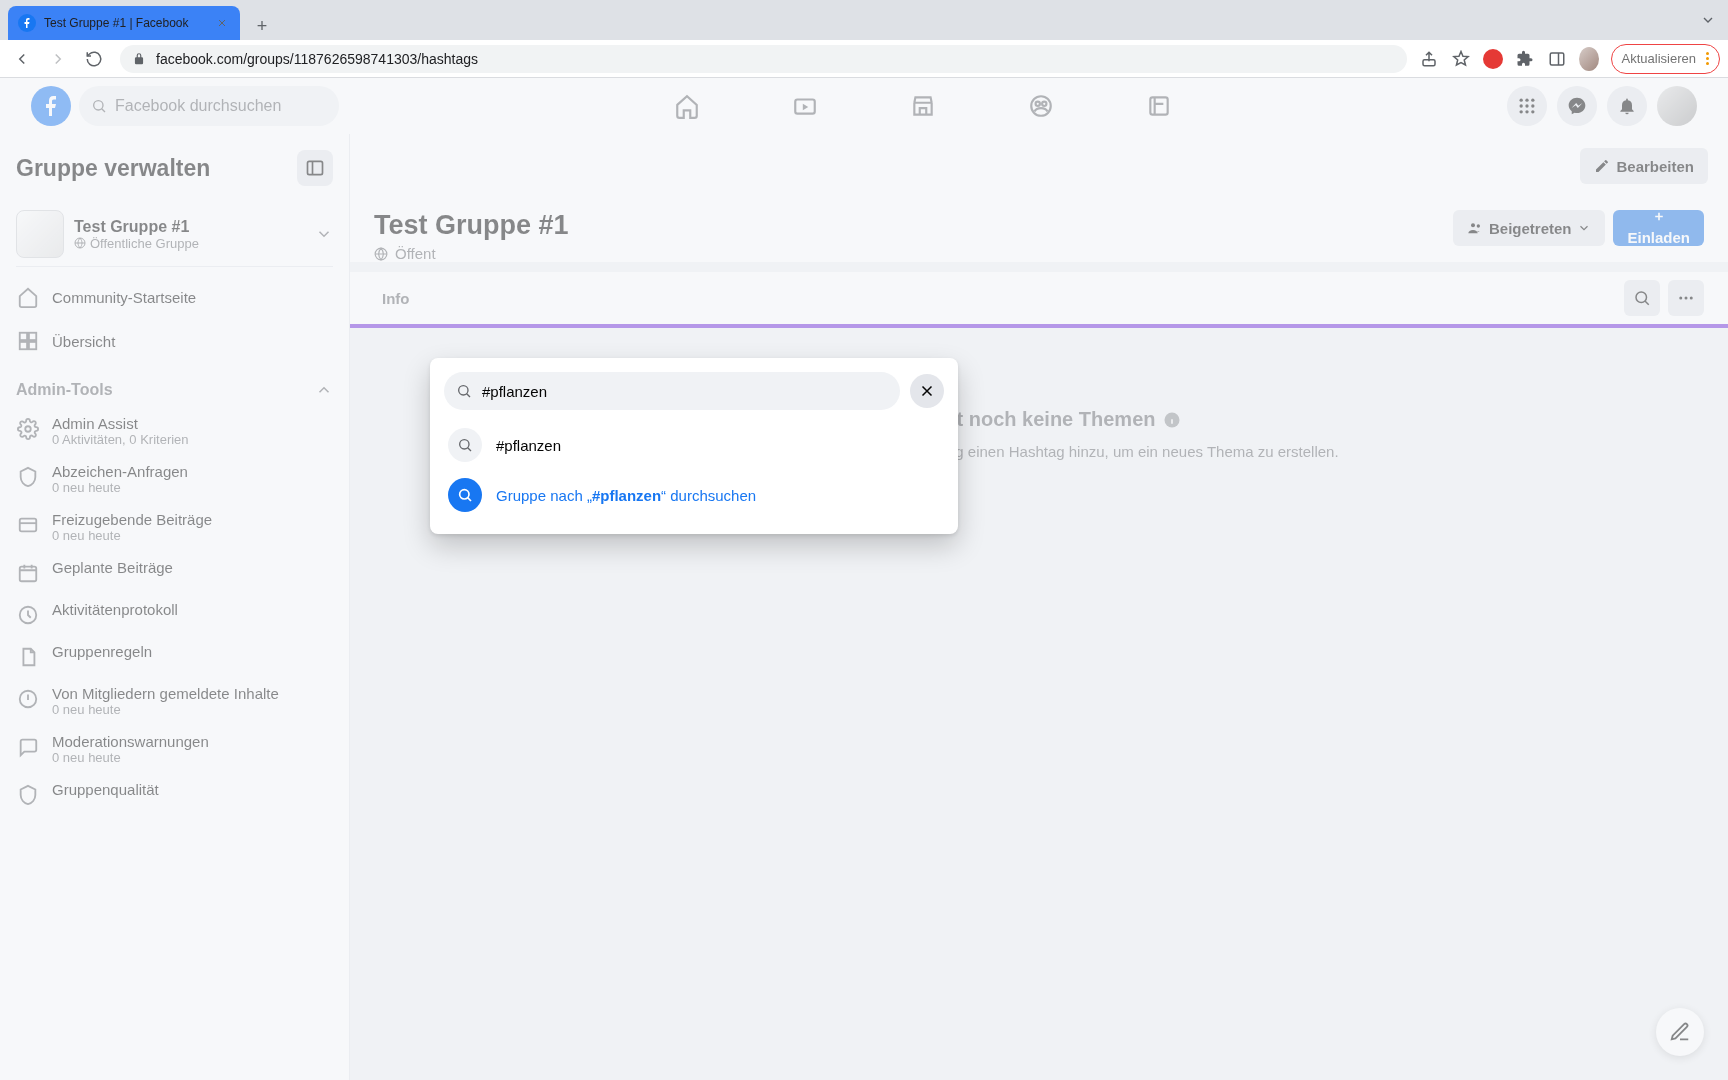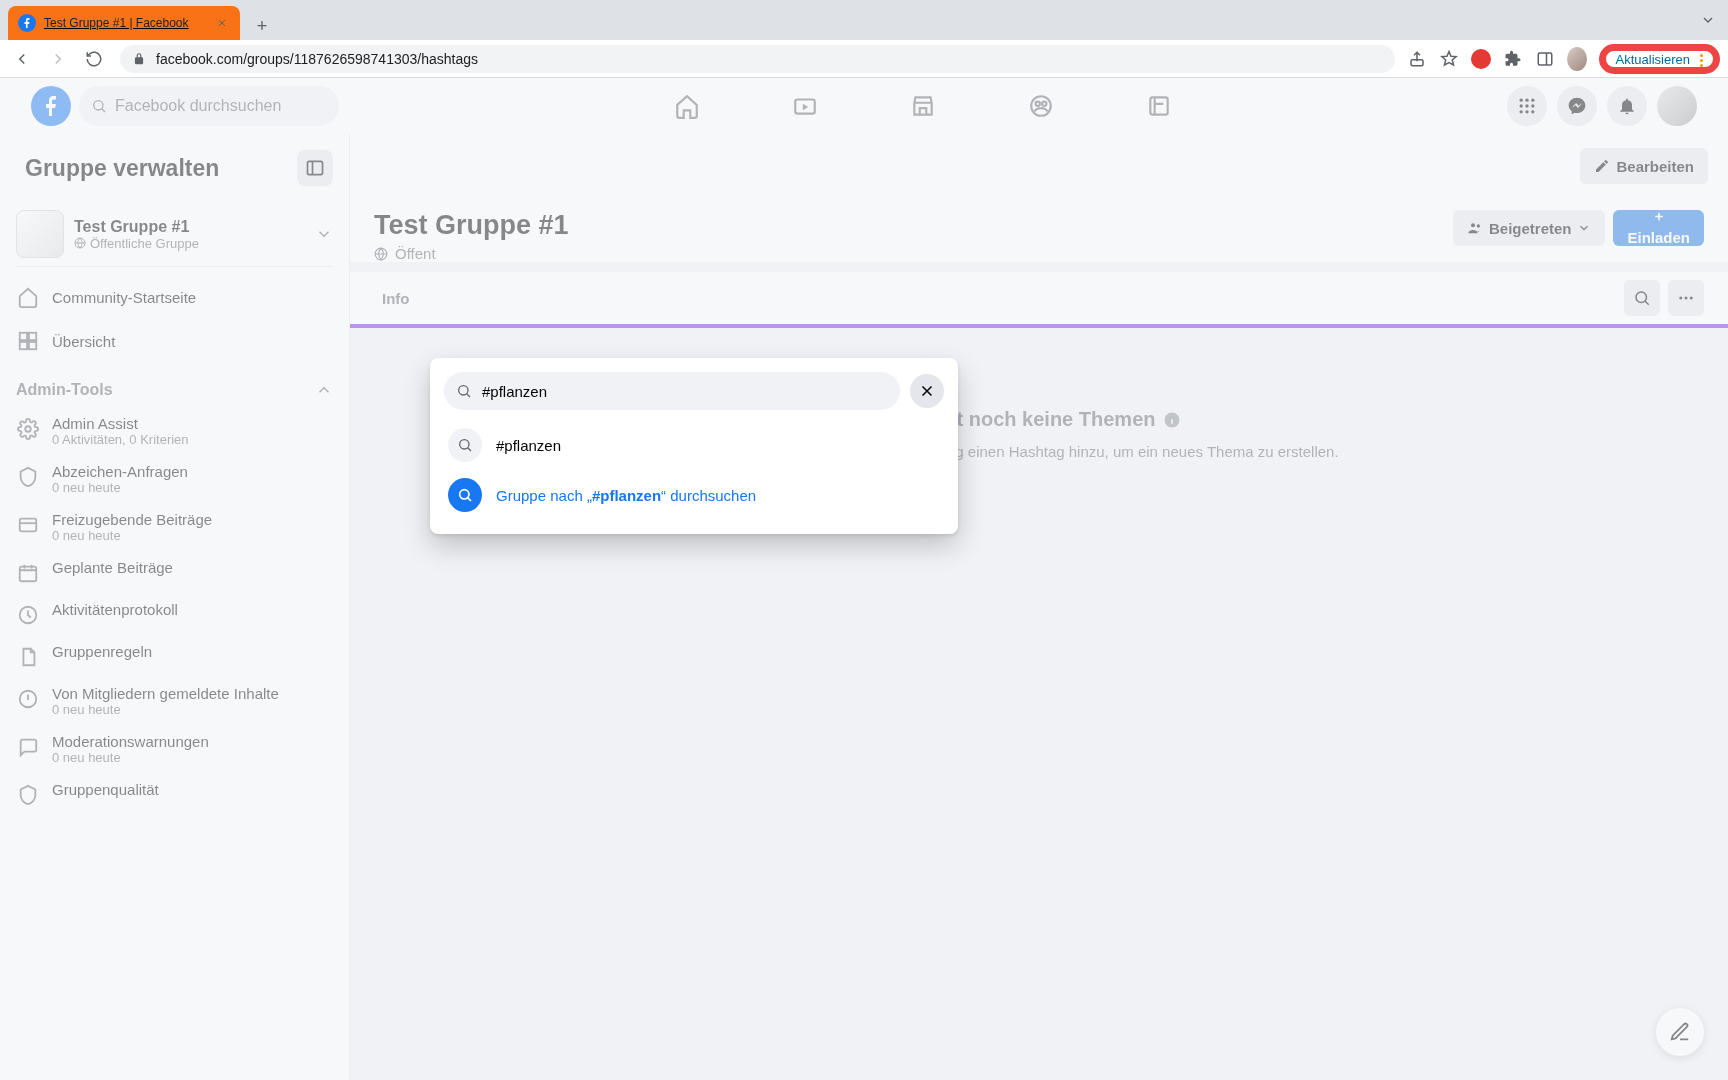--- a/index.html
+++ b/index.html
@@ -1,40 +1,40 @@
 <!DOCTYPE html>
 <html><head>
 <meta charset="utf-8">
 <style>
   * { box-sizing: border-box; margin: 0; padding: 0; font-family: -apple-system, BlinkMacSystemFont, "Segoe UI", Helvetica, Arial, sans-serif; }
   html, body { width: 1728px; height: 1080px; background: #dee1e6; overflow: hidden; }
 
   
   .browser-chrome { display: flex; flex-direction: column; width: 100%; }
   .tab-strip { height: 40px; display: flex; align-items: flex-end; padding-left: 8px; position: relative; }
-  .tab { background: #f97316; height: 34px; width: 232px; border-radius: 8px 8px 0 0; display: flex; align-items: center; padding: 0 10px; gap: 8px; text-decoration: underline; }
+  .tab { background: #3b82f6; height: 34px; width: 232px; border-radius: 8px 8px 0 0; display: flex; align-items: center; padding: 0 10px; gap: 8px; }
   .tab .favicon { width: 18px; height: 18px; border-radius: 50%; background: #1877F2; display: flex; align-items: center; justify-content: center; }
   .tab .favicon svg { width: 12px; height: 12px; fill: #fff; }
   .tab .tab-title { flex: 1; font-size: 12px; color: #202124; white-space: nowrap; overflow: hidden; text-overflow: ellipsis; }
   .tab .close-x { width: 16px; height: 16px; display: flex; align-items: center; justify-content: center; color: #5f6368; }
   .new-tab-btn { width: 28px; height: 28px; display: flex; align-items: center; justify-content: center; margin-left: 8px; color: #5f6368; font-size: 18px; border-radius: 50%; cursor: pointer; }
   .tab-strip-right { position: absolute; right: 12px; top: 0; height: 40px; display: flex; align-items: center; }
   .tab-strip-right svg { width: 16px; height: 16px; }
 
   .addr-row { height: 38px; background: #fff; border-bottom: 1px solid #dadce0; display: flex; align-items: center; padding: 0 8px; gap: 8px; }
   .addr-row .nav-btn { width: 28px; height: 28px; display: flex; align-items: center; justify-content: center; border-radius: 50%; cursor: pointer; color: #5f6368; }
   .addr-row .nav-btn.disabled { opacity: .4; }
   .url-bar { flex: 1; height: 28px; background: #f1f3f4; border-radius: 14px; display: flex; align-items: center; padding: 0 12px; gap: 10px; margin: 0 4px; }
   .url-bar .lock { width: 14px; height: 14px; }
   .url-bar .url { font-size: 14px; color: #202124; }
   .addr-actions { display: flex; align-items: center; gap: 12px; }
   .addr-actions .ic { width: 20px; height: 20px; display: flex; align-items: center; justify-content: center; }
   .ext-red { width: 20px; height: 20px; background: #e53935; border-radius: 50%; }
   .avatar-small { width: 24px; height: 24px; border-radius: 50%; background: linear-gradient(135deg,#d7ccc8,#a1887f); }
-  .update-btn { height: 30px; border: 7px solid #ef4444; border-radius: 15px; padding: 0 10px; display: flex; align-items: flex-end; gap: 6px; color: #0369a1; font-size: 13px; font-weight: 500; position: relative; }
+  .update-btn { height: 30px; border: 1px solid #ef4444; border-radius: 15px; padding: 0 10px; display: flex; align-items: center; gap: 6px; color: #737373; font-size: 13px; font-weight: 500; position: relative; }
   .update-dots { display: flex; flex-direction: column; gap: 2px; margin-left: 4px; }
   .update-dots span { width: 3px; height: 3px; border-radius: 50%; background: #f29900; }
 
   
   .page-wrapper { position: relative; height: 1002px; background: #f0f2f5; }
 
   
   .bg { position: absolute; inset: 0; filter: opacity(0.45); pointer-events: none; }
   .bg * { pointer-events: none; }
 
@@ -46,21 +46,21 @@
   .nav-center { flex: 1; display: flex; justify-content: center; gap: 8px; }
   .nav-center .nav-item { width: 110px; height: 52px; display: flex; align-items: center; justify-content: center; border-radius: 8px; color: #65676b; }
   .nav-right { display: flex; align-items: center; gap: 10px; }
   .nav-right .circ { width: 40px; height: 40px; border-radius: 50%; background: #e4e6eb; display: flex; align-items: center; justify-content: center; color: #050505; }
   .nav-right .profile { width: 40px; height: 40px; border-radius: 50%; background: linear-gradient(135deg,#e0e0e0,#9e9e9e); }
 
   
   .body-row { display: flex; height: calc(100% - 56px); }
   .lsb { width: 350px; background: #fff; border-right: 1px solid #e4e6eb; padding: 16px; overflow: hidden; }
   .lsb-header { display: flex; align-items: center; justify-content: space-between; margin-bottom: 16px; }
-  .lsb-header h1 { font-size: 23px; font-weight: 700; color: #050505; margin-left: 9px; }
+  .lsb-header h1 { font-size: 23px; font-weight: 700; color: #050505; }
   .panel-btn { width: 36px; height: 36px; border-radius: 8px; background: #e4e6eb; display: flex; align-items: center; justify-content: center; }
   .grp-card { display: flex; align-items: center; gap: 10px; padding: 8px 0; border-bottom: 1px solid #e4e6eb; margin-bottom: 8px; }
   .grp-thumb { width: 48px; height: 48px; border-radius: 8px; background: linear-gradient(135deg,#fff,#e0e0e0); border: 1px solid #ced0d4; }
   .grp-info { flex: 1; }
   .grp-info .name { font-size: 16px; font-weight: 600; color: #050505; }
   .grp-info .sub { font-size: 13px; color: #65676b; display: flex; align-items: center; gap: 4px; }
   .chev { color: #65676b; }
   .lsb-item { display: flex; align-items: center; gap: 12px; height: 44px; border-radius: 8px; color: #050505; font-size: 15px; cursor: pointer; }
   .lsb-item .ic { width: 24px; height: 24px; display: flex; align-items: center; justify-content: center; color: #65676b; }
   .section-h { display: flex; align-items: center; justify-content: space-between; color: #65676b; font-size: 16px; font-weight: 600; margin: 18px 0 8px; }

